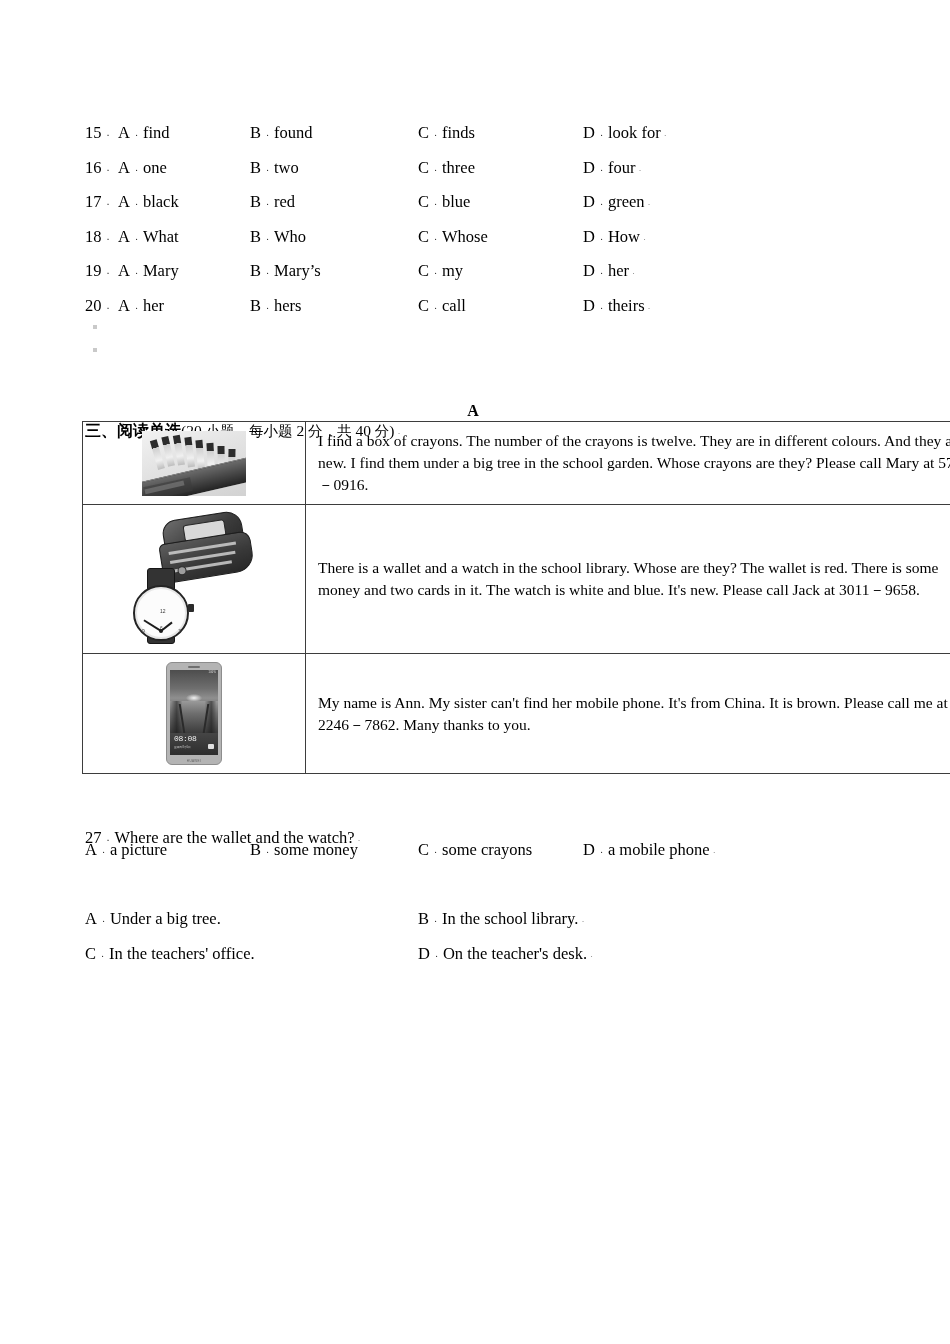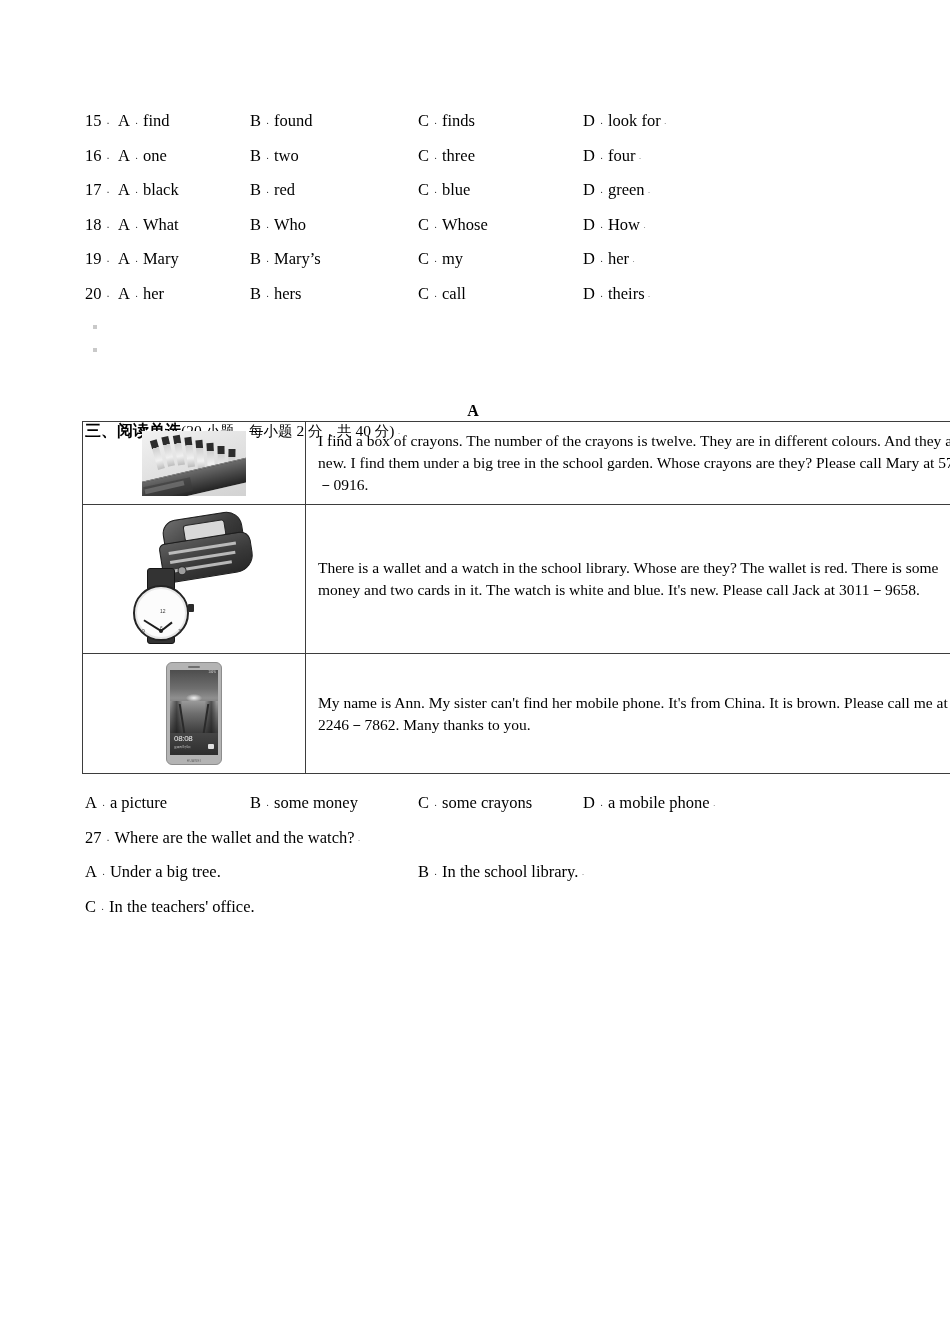--- a/index.html
+++ b/index.html
@@ -19,21 +19,21 @@
   .page {
     position: absolute;
     inset: 0;
     background: #fff;
   }
 
   
   .mc-block {
     position: absolute;
     left: 85px;
-    top: 104px;
+    top: 116px;
     width: 790px;
   }
   .mc-row {
     position: relative;
     height: 34.5px;
     font-size: 16.5px;
     line-height: 34.5px;
     white-space: nowrap;
   }
   .mc-num {
@@ -396,21 +396,21 @@
   }
   .phone .pier::before { left: 22%; transform: skewX(9deg); }
   .phone .pier::after  { right: 22%; transform: skewX(-9deg); }
   .phone .clock {
     position: absolute;
     left: 4px;
     bottom: 12px;
     font-size: 8px;
     line-height: 8px;
     color: #f0f0f0;
-    font-family: Liberation Sans, sans-serif;
+    font-family: Liberation Mono, monospace;
     letter-spacing: -0.3px;
   }
   .phone .subclock {
     position: absolute;
     left: 4px;
     bottom: 6px;
     font-size: 2.6px;
     color: #d5d5d5;
     font-family: "Liberation Sans", sans-serif;
   }
@@ -451,20 +451,21 @@
   .q-line .blank {
     display: inline-block;
     width: 72px;
     border-bottom: 1.4px solid #1a1a1a;
     margin: 0 5px;
     vertical-align: -3px;
   }
   .opt2 {
     position: absolute;
     white-space: nowrap;
+    margin-top: 47px;
   }
   .opt2.a { left: 0px; }
   .opt2.b { left: 165px; }
   .opt2.c { left: 333px; }
   .opt2.d { left: 498px; }
   .opt2.ha { left: 0px; }
   .opt2.hb { left: 333px; }
 </style>
 </head>
 <body>
@@ -622,17 +623,18 @@
       <span>27</span><span class="sep">．</span><span>Where are the wallet and the watch?</span><span class="tail-dot">．</span>
     </div>
 
     <div class="q-line">
       <span class="opt2 ha"><span>A</span><span class="sep">．</span><span>Under a big tree.</span></span>
       <span class="opt2 hb"><span>B</span><span class="sep">．</span><span>In the school library.</span><span class="tail-dot">．</span></span>
     </div>
 
     <div class="q-line">
       <span class="opt2 ha"><span>C</span><span class="sep">．</span><span>In the teachers' office.</span></span>
+      <span class="opt2 hb"><span>D</span><span class="sep">．</span><span>On the teacher's desk.</span><span class="tail-dot">．</span></span>
     </div>
 
   </div>
 
 </div>
 
 </body></html>

